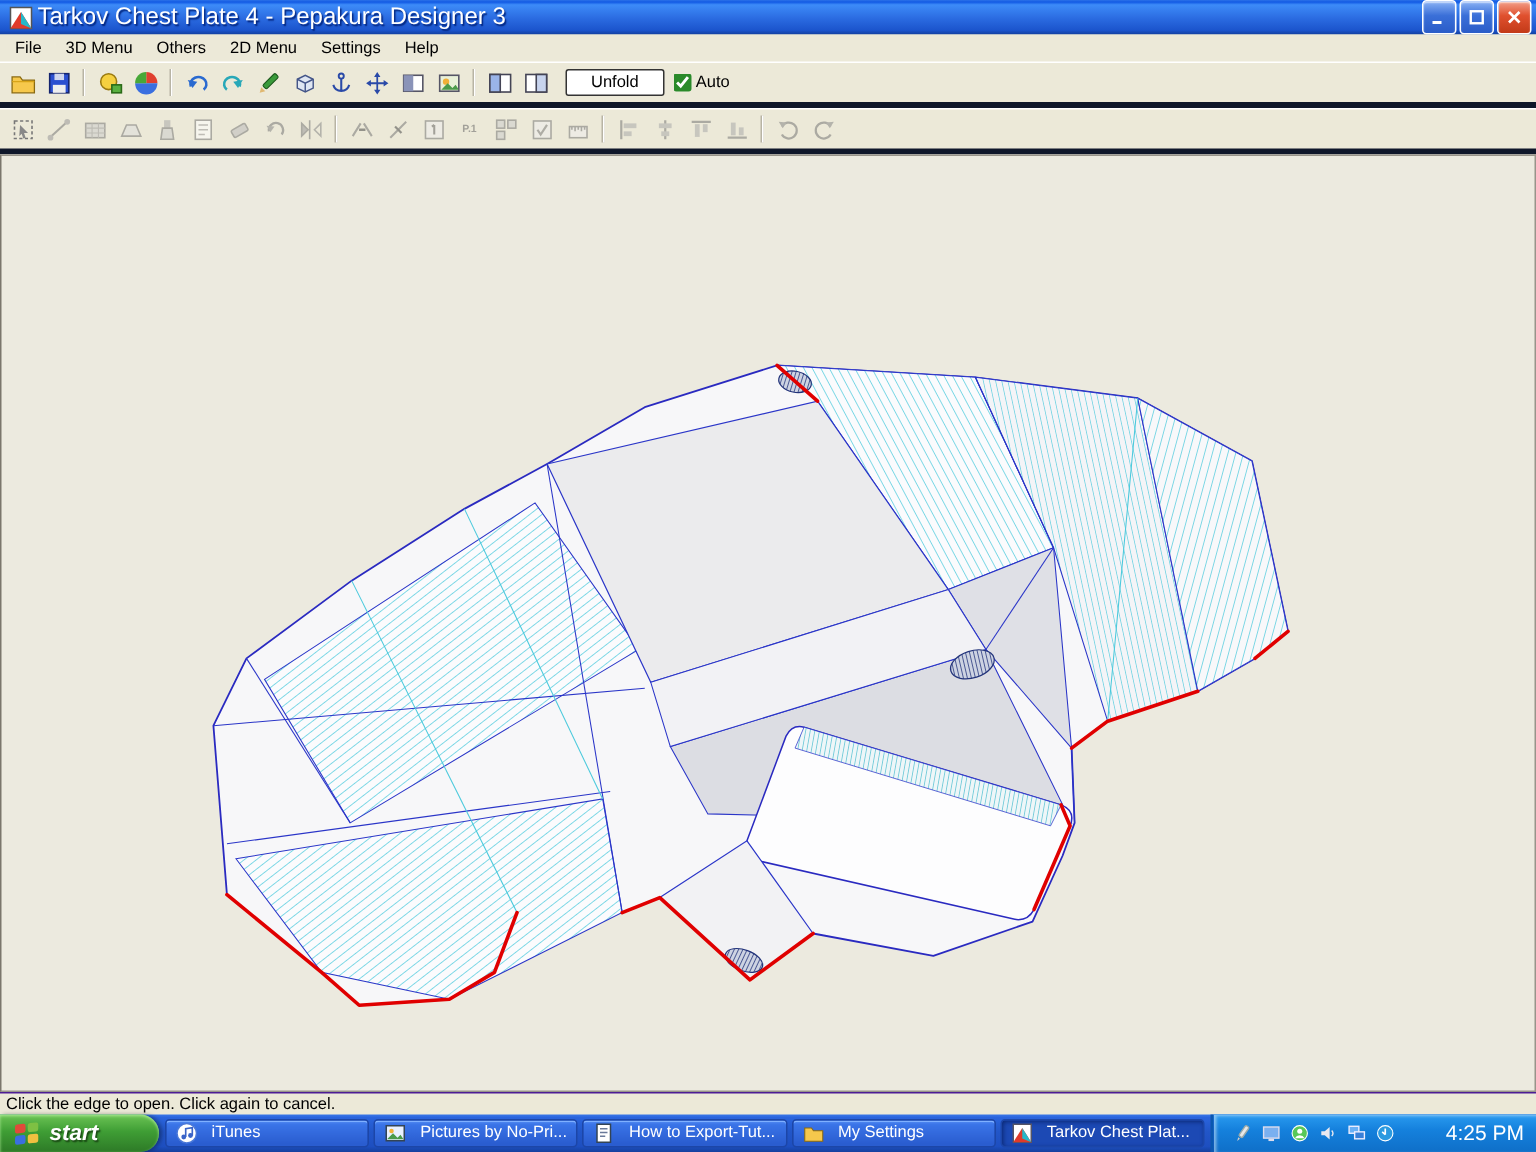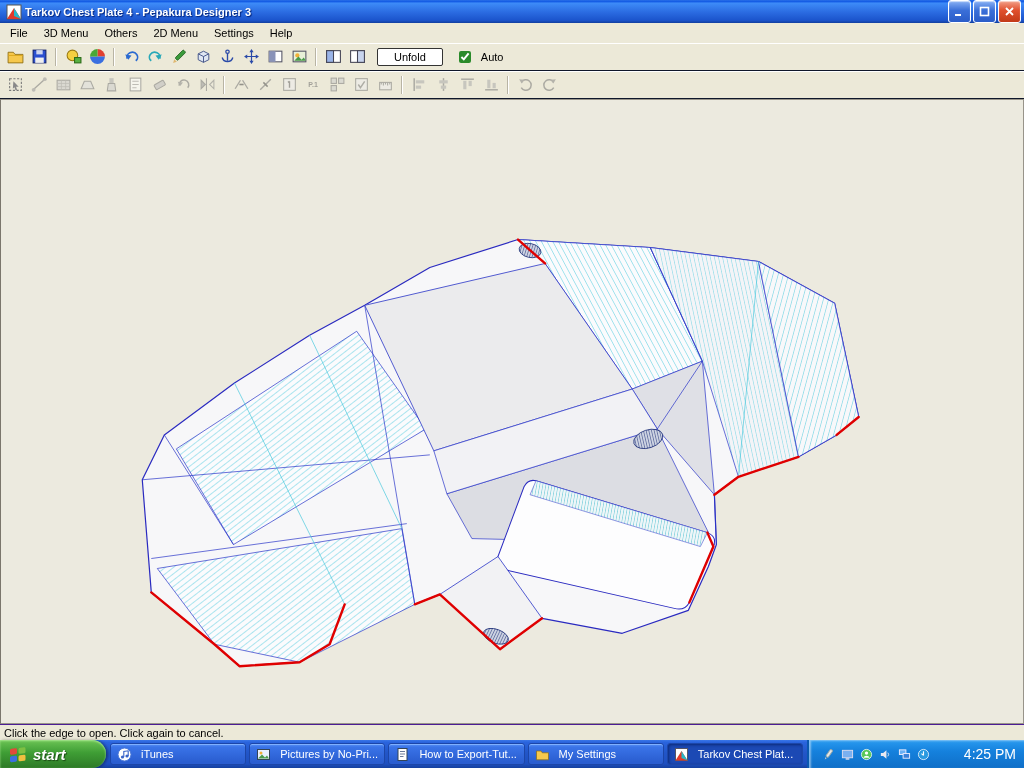--- a/index.html
+++ b/index.html
@@ -3,38 +3,38 @@
 <meta charset="utf-8">
 <style>
   html,body{margin:0;padding:0;}
   body{width:1024px;height:768px;overflow:hidden;font-family:"Liberation Sans",sans-serif;font-size:11px;background:#ece9d8;}
   .app{width:1024px;height:768px;display:flex;flex-direction:column;}
 
   
   .titlebar{height:24px;display:flex;align-items:center;padding:0 3px;
     background:linear-gradient(180deg,#2b71e8 0%,#125ae4 6%,#3d8bf8 14%,#2a6ae0 55%,#1b54cc 88%,#123f9e 100%);}
   .appicon{width:16px;height:16px;margin:0 3px;}
-  .title-text{flex:1;color:#fff;font-weight:bold;font-size:11px;text-shadow:1px 1px 1px #00227a;white-space:nowrap;}
+  .title-text{flex:1;color:#fff;font-weight:normal;font-size:16px;text-shadow:1px 1px 1px #00227a;white-space:nowrap;}
   .winbtn{width:21px;height:21px;margin-left:2px;border:1px solid #fff;border-radius:3px;display:flex;align-items:center;justify-content:center;
     background:linear-gradient(180deg,#8ab2f5 0%,#3a6fd8 45%,#2a5cc8 100%);box-shadow:inset 0 1px 1px rgba(255,255,255,.6);}
   .winbtn.close{background:linear-gradient(180deg,#f3a08a 0%,#e0502e 45%,#c23a18 100%);}
 
   
   .menubar{height:21px;background:#ece9d8;display:flex;align-items:center;padding-left:2px;}
   .menuitem{padding:3px 8px;color:#000;cursor:default;}
 
   
   .toolbar{height:26px;background:#ece9d8;display:flex;align-items:center;padding:1px 3px;
-    border-top:1px solid #fff;border-bottom:1px solid #0f172a;}
+    border-top:1px solid #fff;border-bottom:4px solid #0f172a;}
   .tbtn{width:22px;height:22px;display:flex;align-items:center;justify-content:center;border:1px solid transparent;border-radius:2px;}
   .tbtn.dis{opacity:.55;filter:grayscale(1);}
   .tsep{width:1px;height:18px;background:#b8b4a4;border-right:1px solid #fff;margin:0 4px;}
   .i16{width:17px;height:17px;}
   .unfold-btn{margin-left:8px;padding:2px 16px;background:#fff;border:1px solid #333;border-radius:2px;font-size:11px;}
-  .autobox{display:flex;align-items:center;margin-left:16px;gap:10px;}
+  .autobox{display:flex;align-items:center;margin-left:6px;gap:3px;}
   .autobox input{width:12px;height:12px;margin:0;accent-color:#2a8a2a;}
 
   
   .viewport{height:625px;background:#eceadf;border:1px solid #98948a;border-left-color:#7a766c;box-sizing:border-box;position:relative;}
   .viewport svg{width:100%;height:100%;display:block;}
 
   
   .statusbar{height:16px;background:#ece9d8;border-top:1px solid #4c1d95;display:flex;align-items:center;padding-left:4px;color:#000;}
 
   

